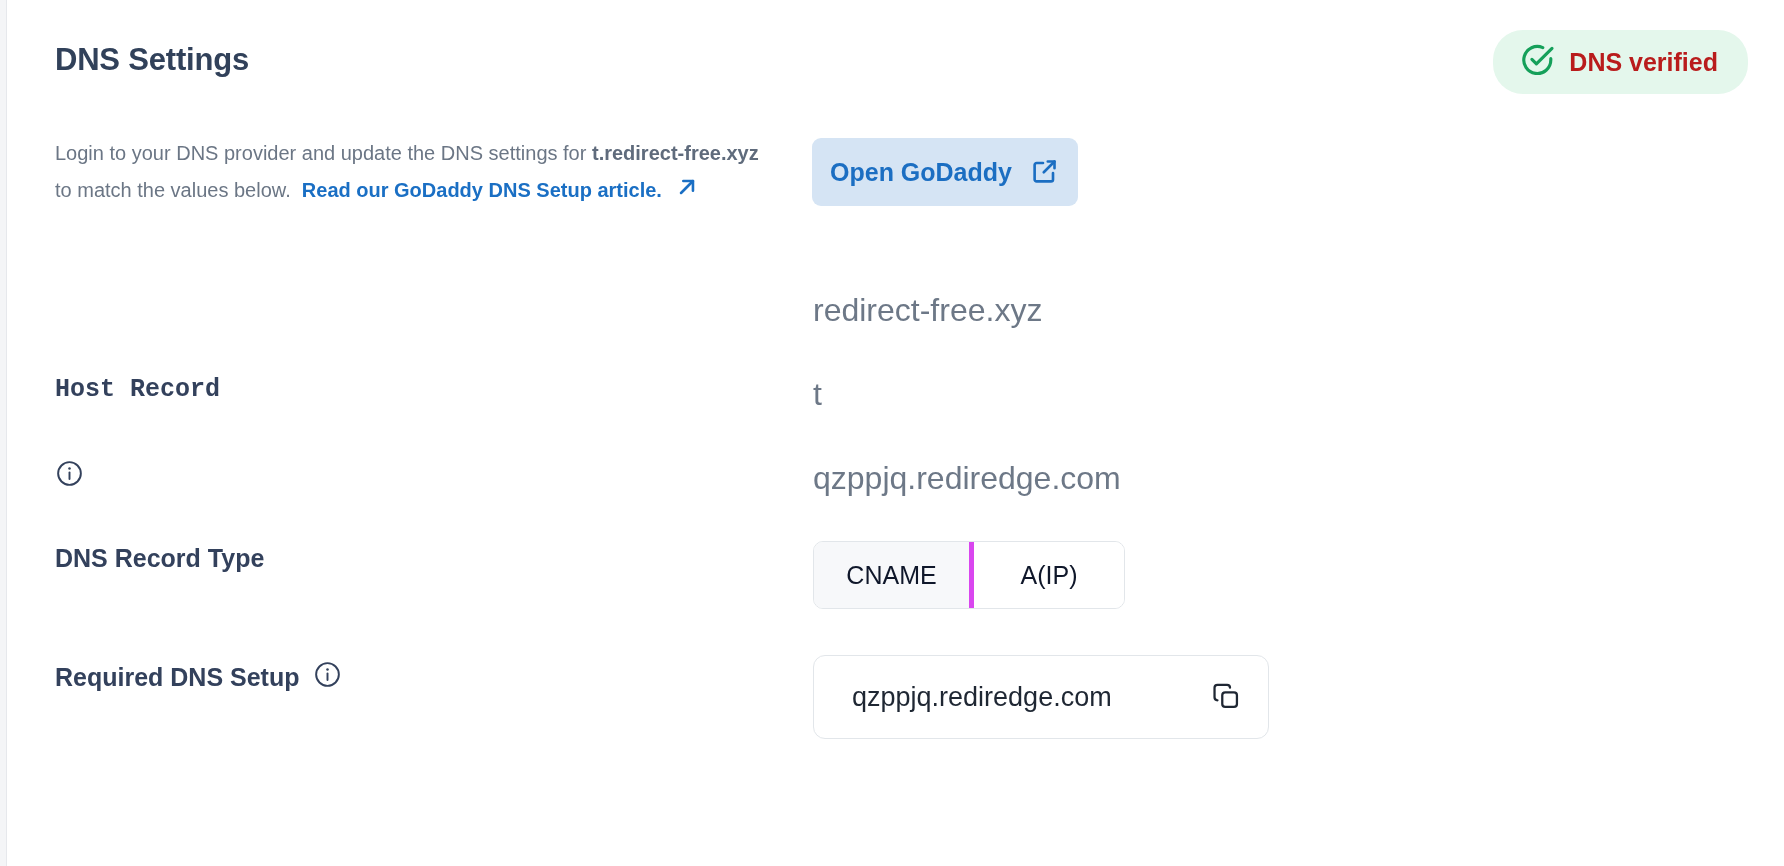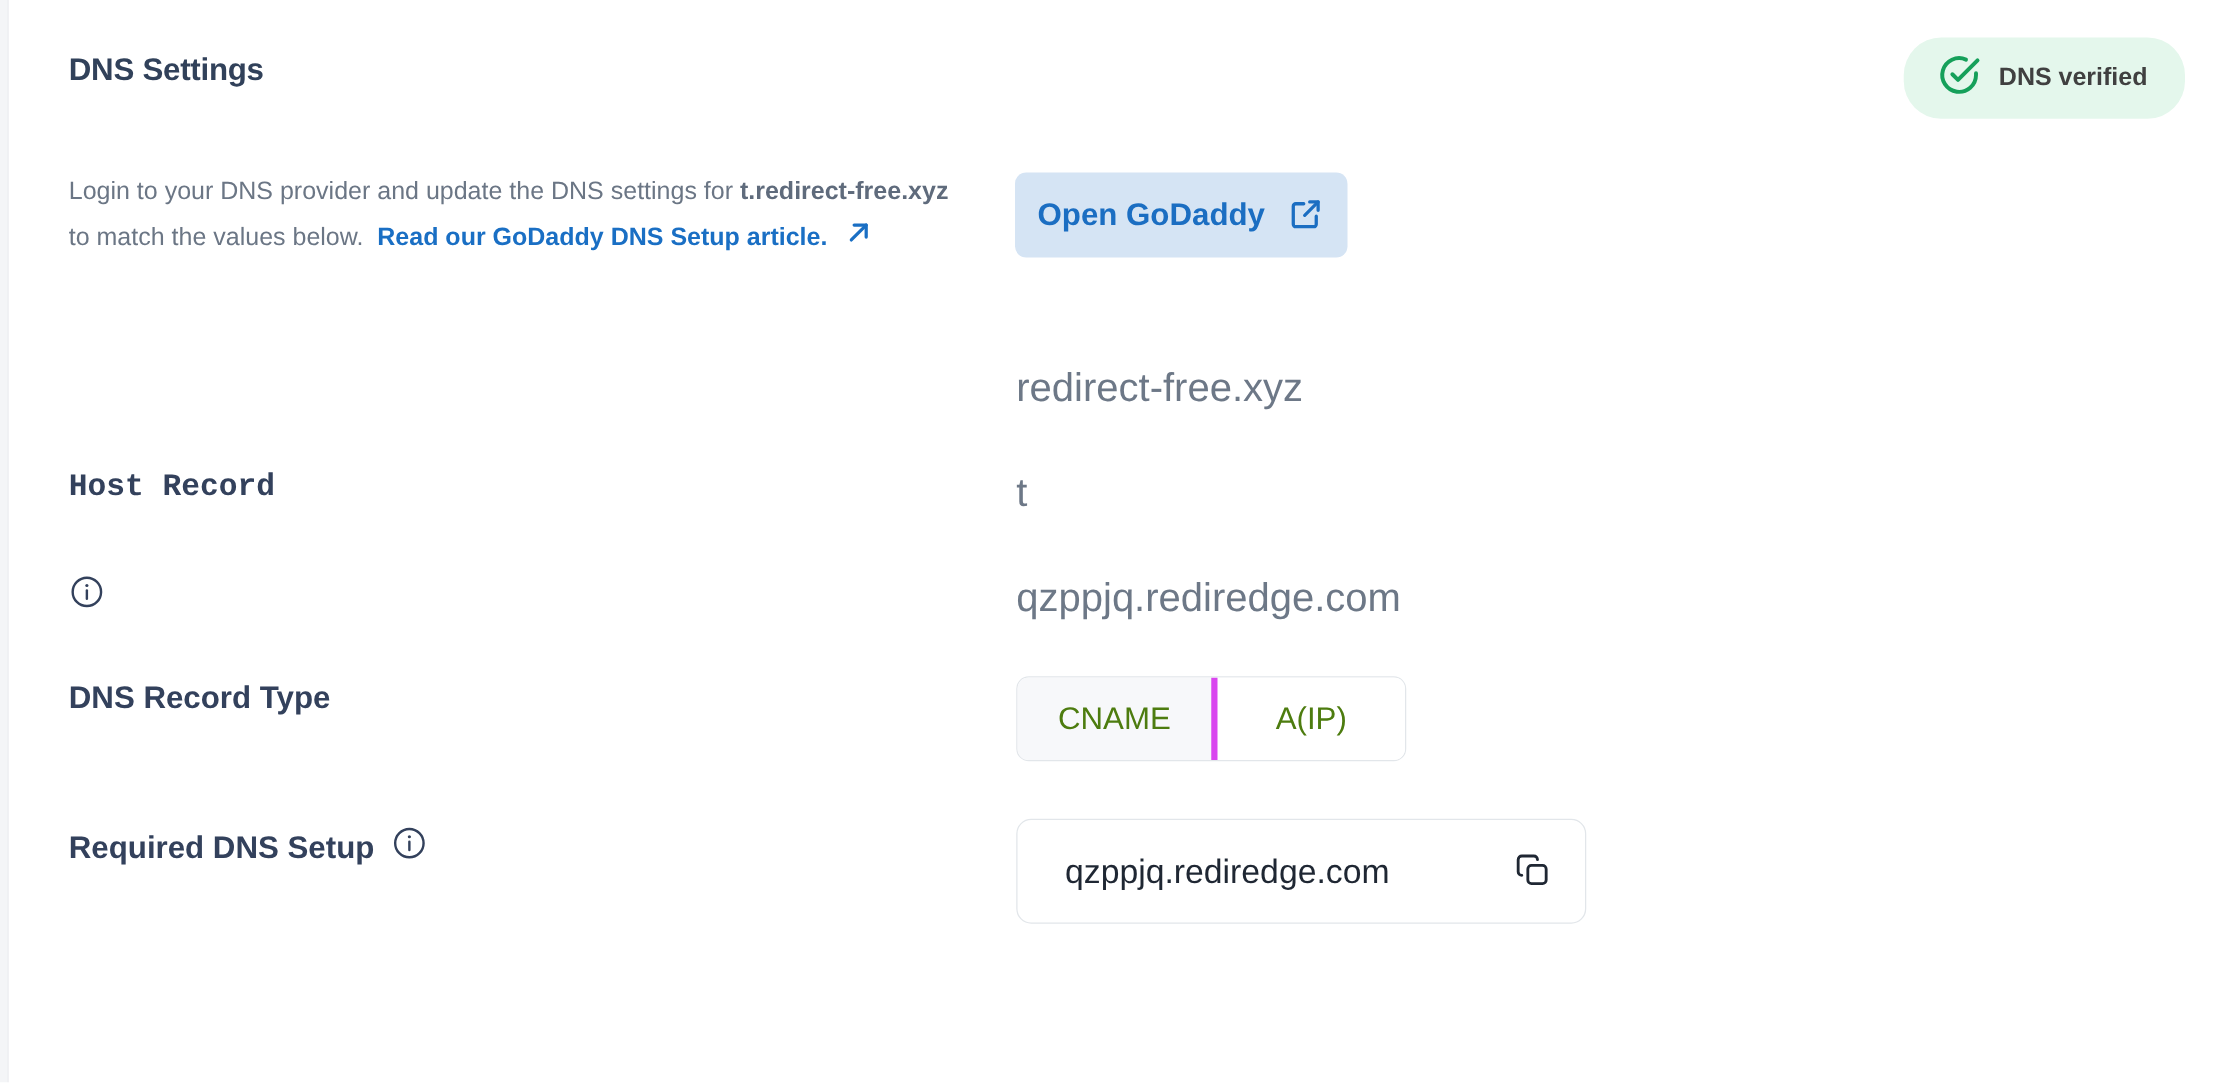--- a/index.html
+++ b/index.html
@@ -36,42 +36,42 @@
     width: 1777px;
     height: 866px;
     background: #ffffff;
   }
 
   
   .page-title {
     position: absolute;
     left: 48px;
     top: 42px;
-    font-size: 25px;
+    font-size: 31px;
     font-weight: 600;
     color: #31415a;
     letter-spacing: -0.2px;
     white-space: nowrap;
   }
 
   .status-badge {
     position: absolute;
     right: 36px;
     top: 30px;
     display: flex;
     align-items: center;
     gap: 14px;
     background: #e4f7ec;
     border-radius: 30px;
     padding: 12px 30px 12px 26px;
   }
   .status-badge .label {
-    font-size: 20px;
+    font-size: 25px;
     font-weight: 700;
-    color: #404040;
+    color: #b91c1c;
     white-space: nowrap;
   }
   .badge-icon { display: block; }
 
   
   .desc {
     position: absolute;
     left: 48px;
     top: 135px;
     width: 720px;
@@ -159,21 +159,21 @@
     overflow: hidden;
     height: 68px;
     background: #ffffff;
   }
   .seg {
     display: flex;
     align-items: center;
     justify-content: center;
     font-size: 25px;
     font-weight: 400;
-    color: #4d7c0f;
+    color: #0f172a;
     background: #ffffff;
     border: none;
     cursor: pointer;
     padding: 0 30px;
     min-width: 155px;
     height: 100%;
     font-family: "Liberation Sans", sans-serif;
   }
   .seg.selected {
     background: #f7f8fa;

